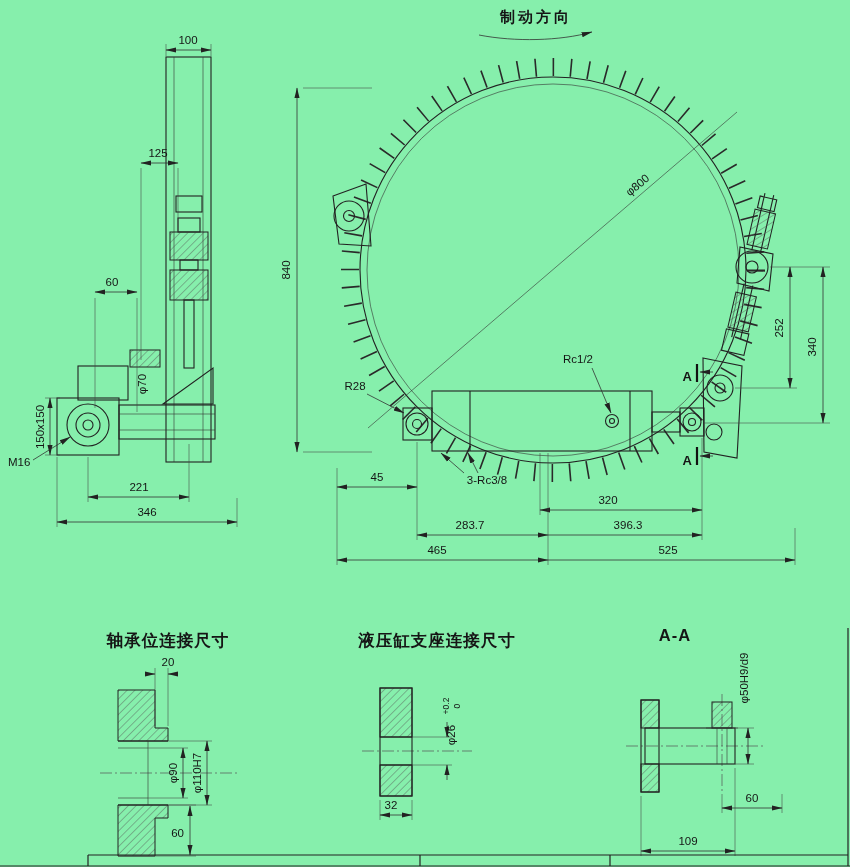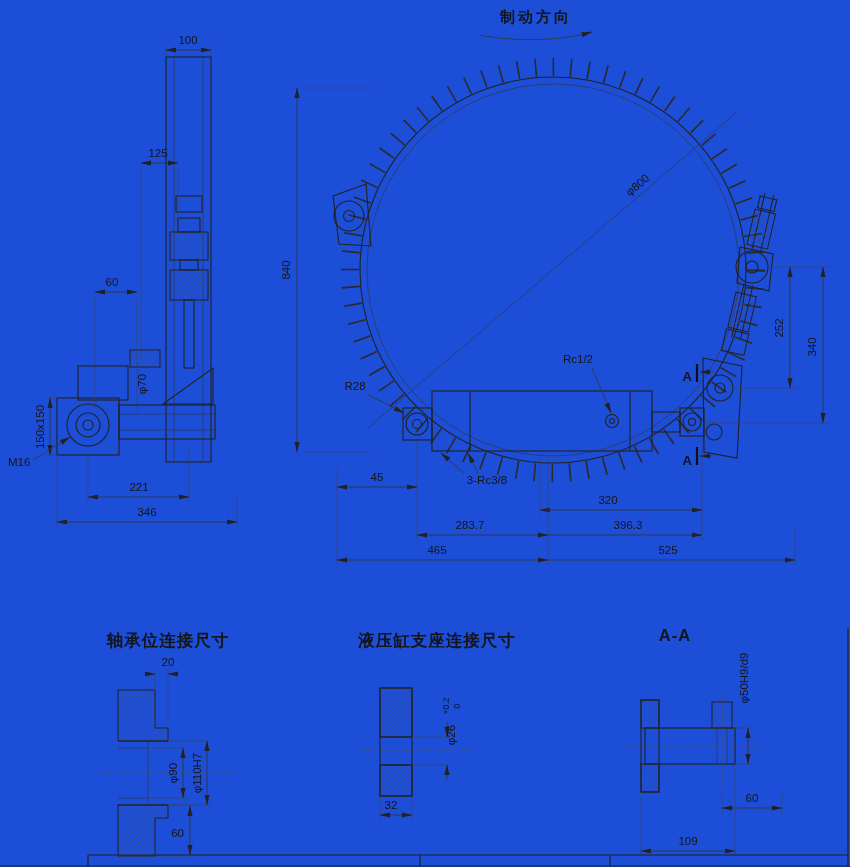--- a/index.html
+++ b/index.html
@@ -1,16 +1,16 @@
 <!DOCTYPE html>
 <html><head>
 <meta charset="utf-8">
 <style>
   html,body{margin:0;padding:0;background:#f2f2f0;}
-  .stage{width:850px;height:867px;background:#1d4ed8;position:relative;overflow:hidden;}
+  .stage{width:850px;height:867px;background:#86efac;position:relative;overflow:hidden;}
   svg{display:block;}
   text{font-family:"Liberation Sans","DejaVu Sans",sans-serif;fill:#151515;font-size:11.5px;}
   .t-dir{font-size:15px;font-weight:bold;letter-spacing:3px;}
   .t-title{font-size:16.5px;font-weight:bold;letter-spacing:1px;}
   .t-sec{font-size:13px;font-weight:bold;}
   .t-small{font-size:8.5px;}
   .ln{stroke:#222;fill:none;stroke-width:1.1;}
   .thin{stroke:#333;fill:none;stroke-width:0.6;}
   .dim{stroke:#333;stroke-width:0.8;fill:none;}
   .ext{stroke:#444;stroke-width:0.55;fill:none;}

